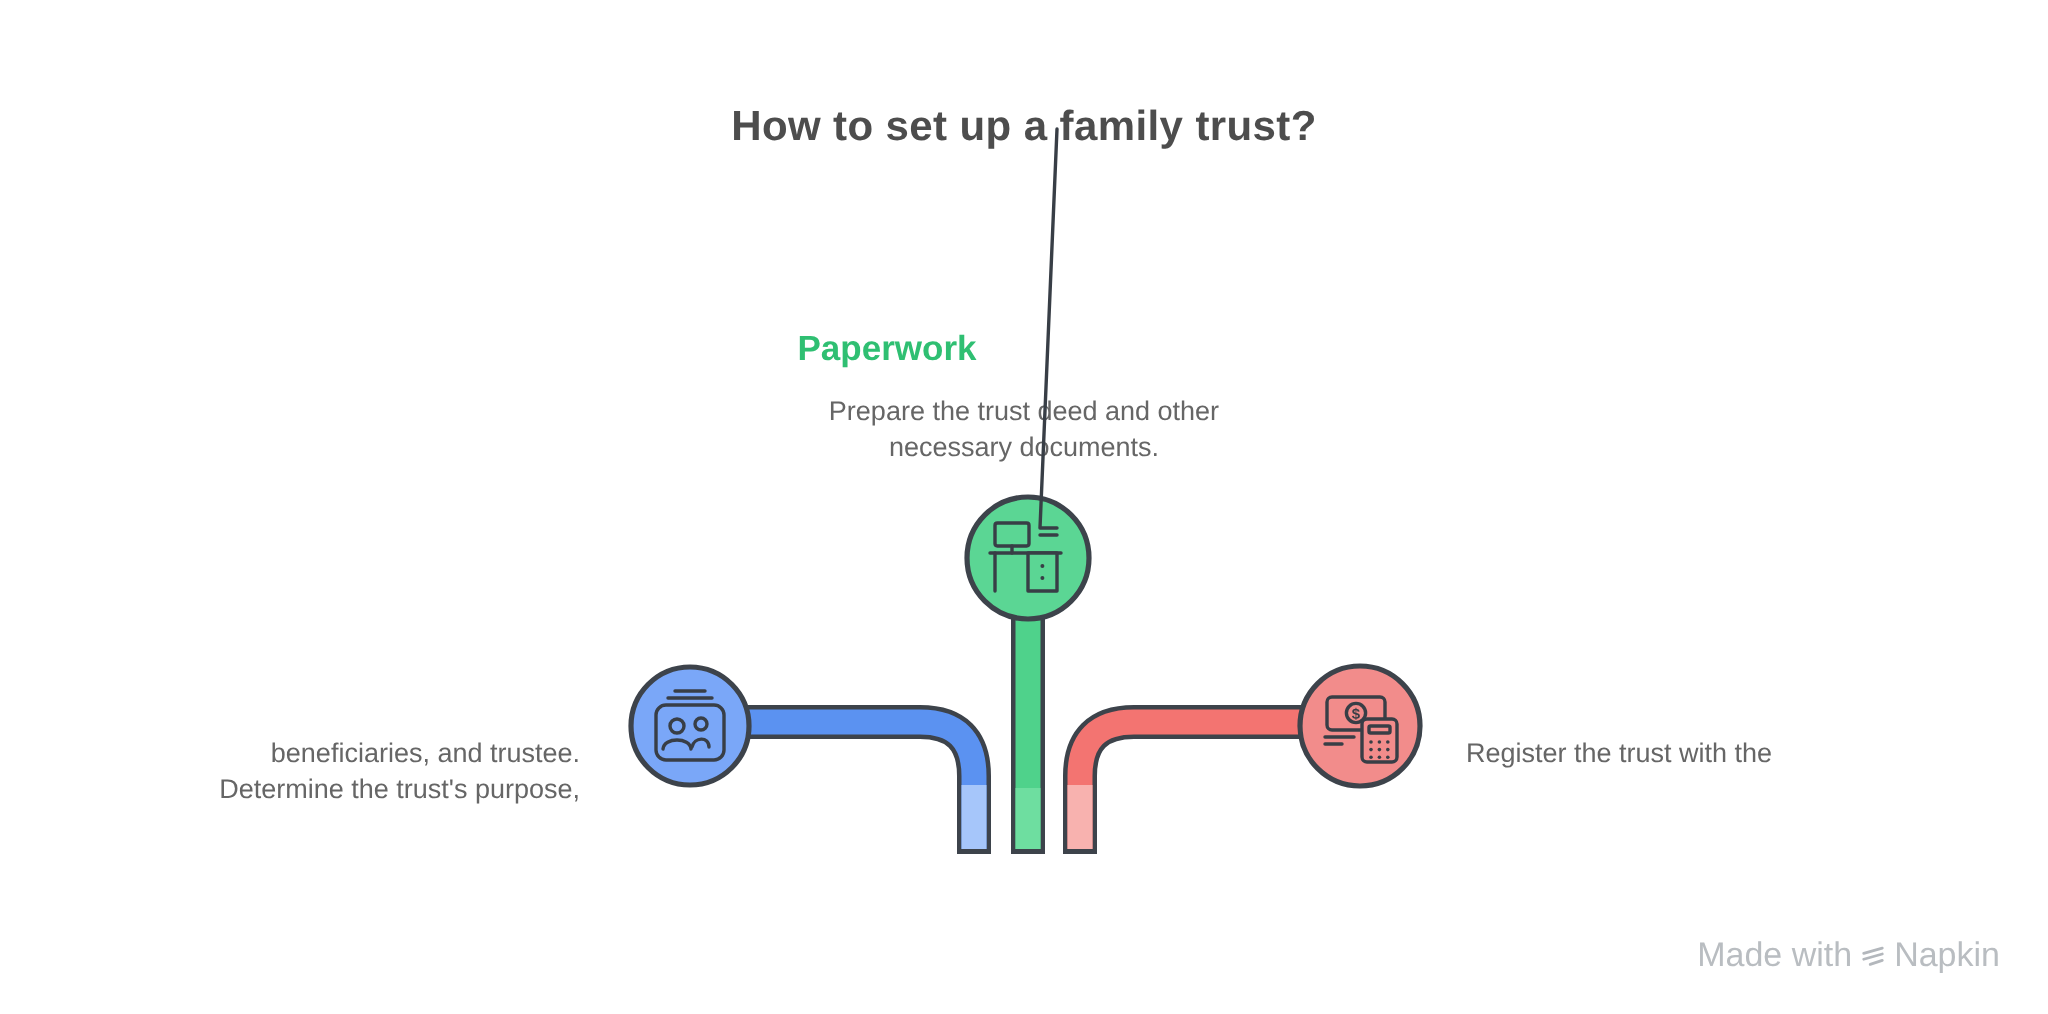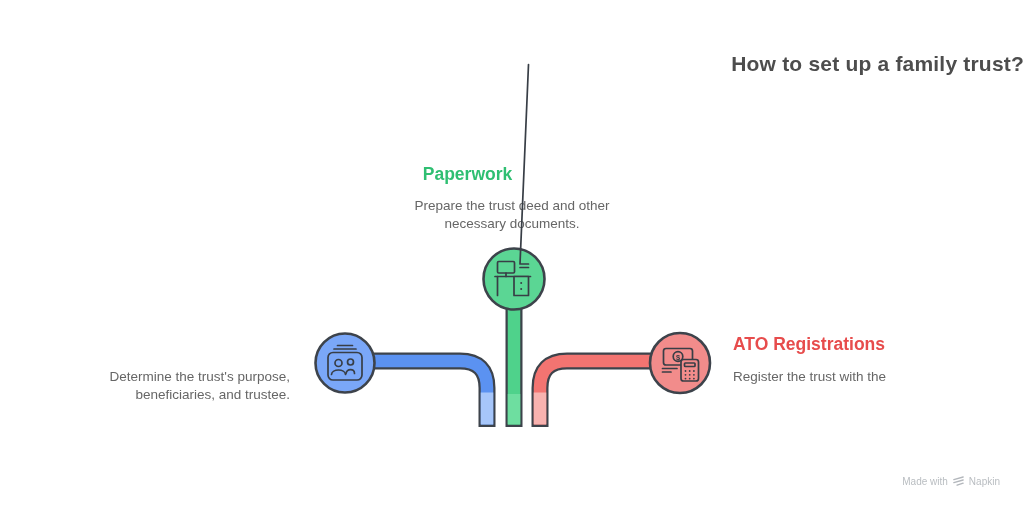--- a/index.html
+++ b/index.html
@@ -1,59 +1,58 @@
 <!DOCTYPE html>
 <html style="--title-text: #4d4d4d; --body-text: #666666; --green: #2fbf72; --blue: #4285f4; --red: #e74c4c; --outline: #3d434b; --circle-blue: #7aa7f8; --circle-green: #5bd694; --circle-red: #f28c8b; --tube-blue: #5b92f1; --tube-blue-light: #a6c6fa; --tube-green: #4fd28b; --tube-green-light: #6edea0; --tube-red: #f37471; --tube-red-light: #f8b2af; --watermark: #b9bdc1;"><head>
 <meta charset="utf-8">
 <style>
   html,body{margin:0;padding:0;background:#ffffff;}
   .canvas{
     position:relative;width:1024px;height:507px;background:#ffffff;overflow:hidden;
     font-family:"Liberation Sans","DejaVu Sans",sans-serif;
   }
   .title{
-    position:absolute;top:52px;left:0;width:1024px;text-align:right;
+    position:absolute;top:52px;left:0;width:1024px;text-align:center;
     font-size:21px;font-weight:700;color:var(--title-text,#4d4d4d);letter-spacing:.2px;
   }
   .step-head{position:absolute;font-size:17.5px;font-weight:700;line-height:1.2;}
   .step-body{position:absolute;font-size:13.5px;color:var(--body-text,#666);line-height:17.5px;}
-  .head-green{top:164px;left:0;width:887px;text-align:center;color:var(--green,#2fbf72);margin-left:24px;}
+  .head-green{top:164px;left:0;width:887px;text-align:center;color:var(--green,#2fbf72);}
   .body-green{top:197px;left:0;width:1024px;text-align:center;}
   .head-blue{top:334px;right:734px;width:260px;text-align:right;color:var(--blue,#4285f4);}
   .body-blue{top:368px;right:734px;width:260px;text-align:right;}
   .head-red{top:334px;left:733px;width:270px;text-align:left;color:var(--red,#e74c4c);}
   .body-red{top:368px;left:733px;width:270px;text-align:left;}
   .diagram{position:absolute;left:0;top:0;}
   .watermark{
     position:absolute;right:24px;bottom:19px;display:flex;align-items:center;gap:4px;
-    font-size:10px;color:var(--watermark,#b9bdc1);
+    font-size:17px;color:var(--watermark,#b9bdc1);
   }
   .watermark .brand{font-weight:400;}
   .outline{stroke:var(--outline,#3d434b);}
   .icon-stroke{stroke:#383e46;fill:none;stroke-width:1.7;stroke-linecap:round;stroke-linejoin:round;}
 </style>
 </head>
 <body>
 
 <div class="canvas">
 
   <div class="title">How to set up a family trust?</div>
 
   <div class="step-head head-green">Paperwork</div>
   <div class="step-body body-green">
     <div>Prepare the trust deed and other</div>
     <div>necessary documents.</div>
   </div>
 
   <div class="step-body body-blue">
+    <div>beneficiaries, and trustee.</div>
     <div>Determine the trust's purpose,</div>
-    <div>beneficiaries, and trustee.</div>
   </div>
 
-  <div class="step-head head-red">ATO Registrations</div>
   <div class="step-body body-red">
     <div>Register the trust with the</div>
   </div>
 
   <svg class="diagram" width="1024" height="507" viewBox="0 0 1024 507">
 
     <g>
       <path class="outline" d="M345 361 L460 361 Q487 361 487 388 L487 427" fill="none" stroke-width="17"></path>
       <path d="M345 361 L460 361 Q487 361 487 388 L487 424.5" fill="none" stroke="var(--tube-blue,#5b92f1)" stroke-width="12.5"></path>
       <path d="M487 392.5 L487 424.5" fill="none" stroke="var(--tube-blue-light,#a6c6fa)" stroke-width="12.5"></path>

